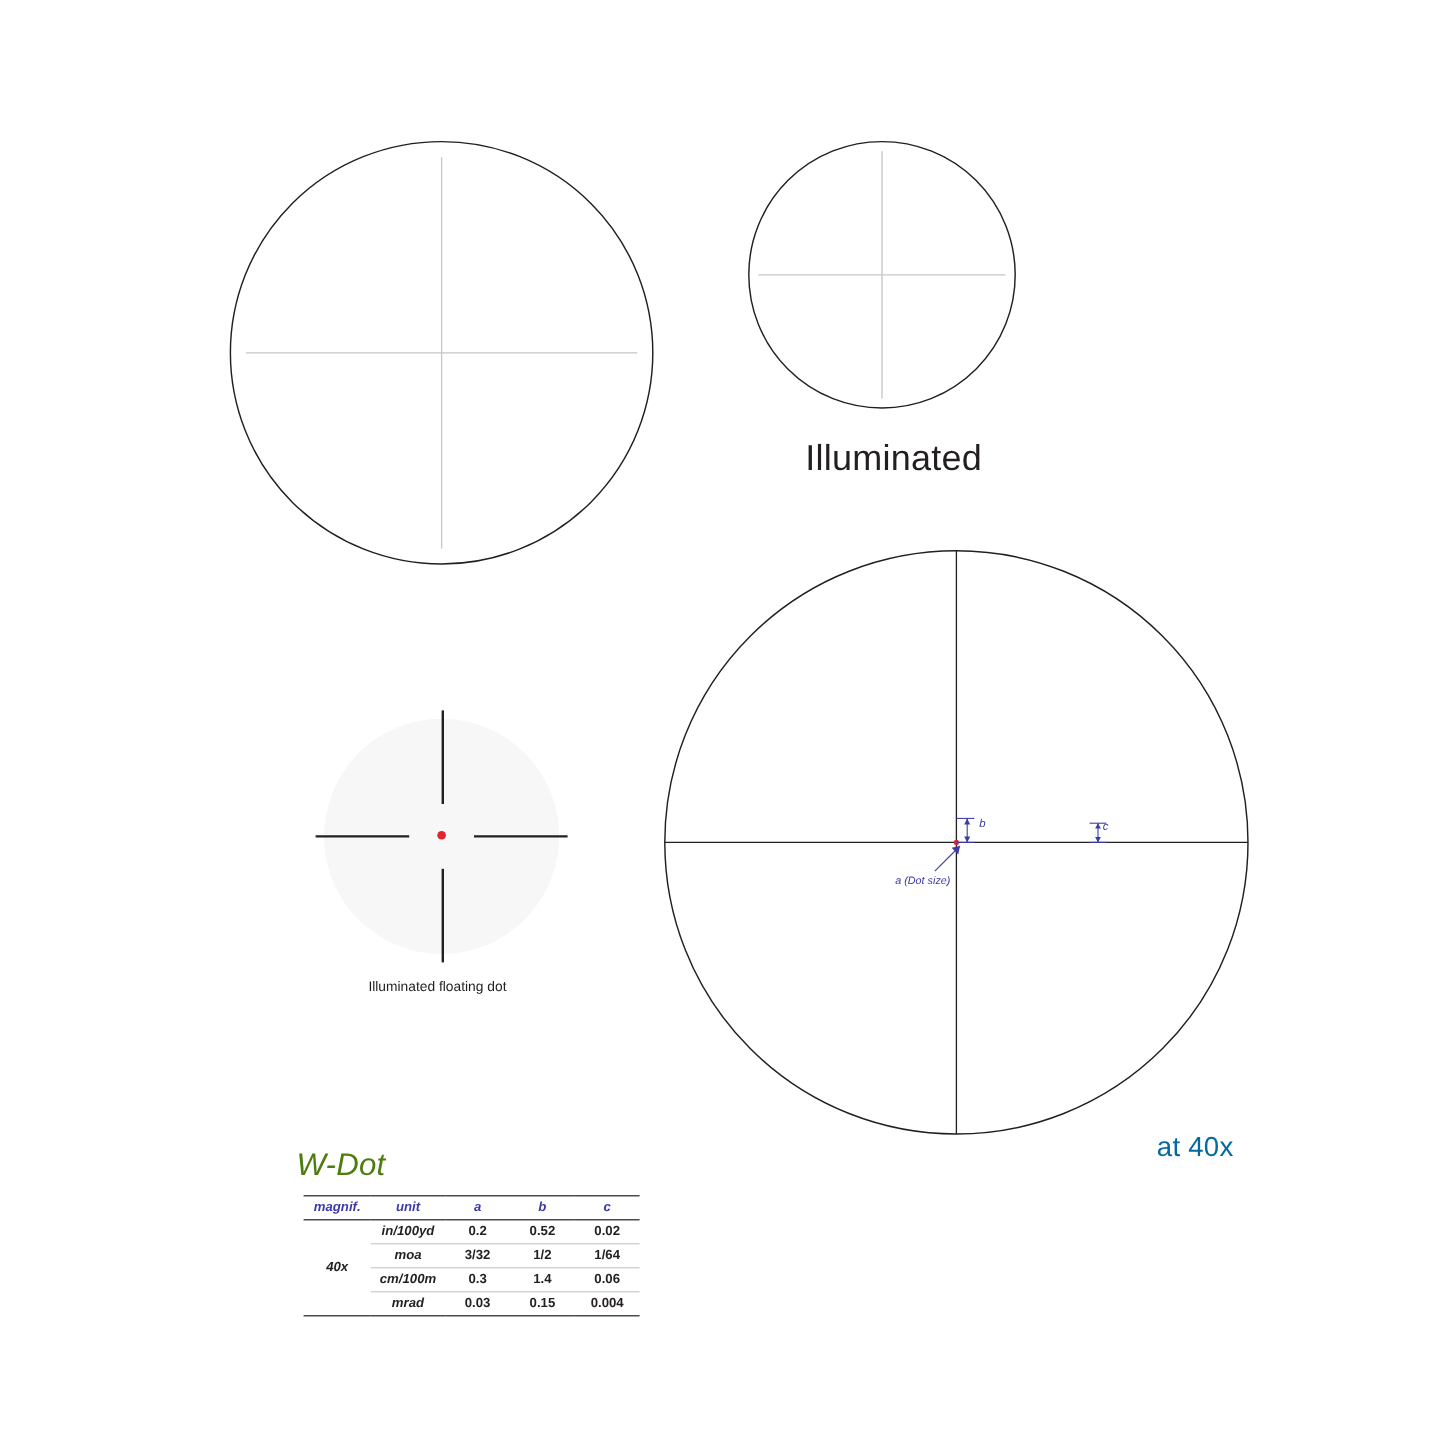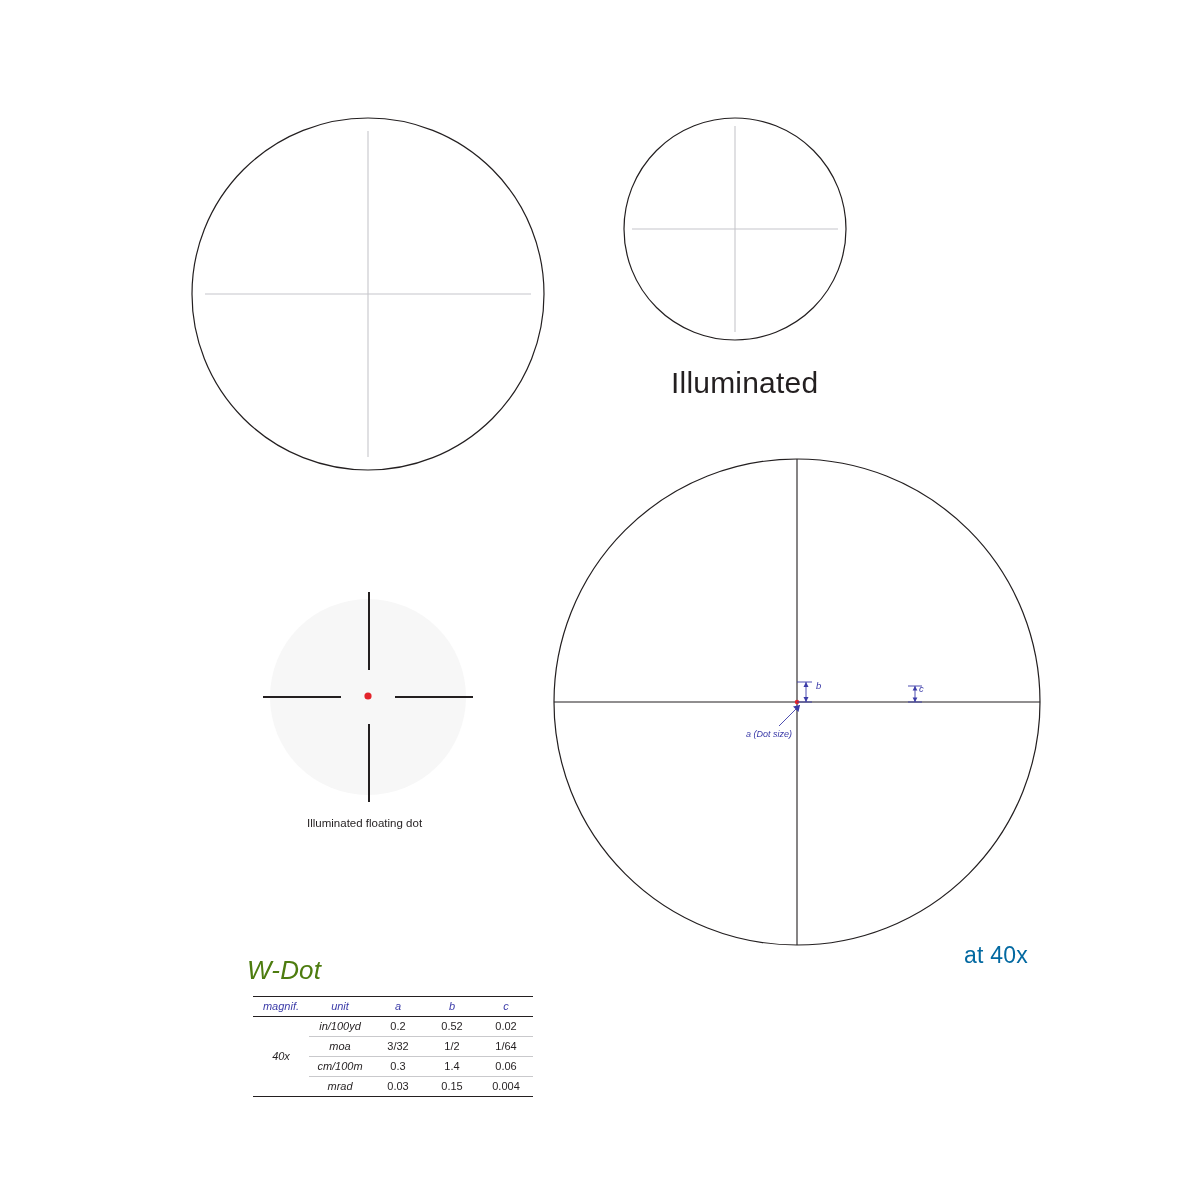--- a/index.html
+++ b/index.html
@@ -65,21 +65,21 @@
   .spec-table {
     position: absolute;
     left: 253px;
     top: 996px;
     border-collapse: collapse;
     font-size: 11px;
   }
   .spec-table th, .spec-table td {
     padding: 0;
     text-align: center;
-    font-weight: normal;
+    font-weight: bold;
     height: 19px;
     line-height: 19px;
   }
   .spec-table th {
     font-style: italic;
     color: #3b3ba8;
     font-size: 11px;
   }
   .spec-table thead tr {
     border-top: 1px solid #231f20;

